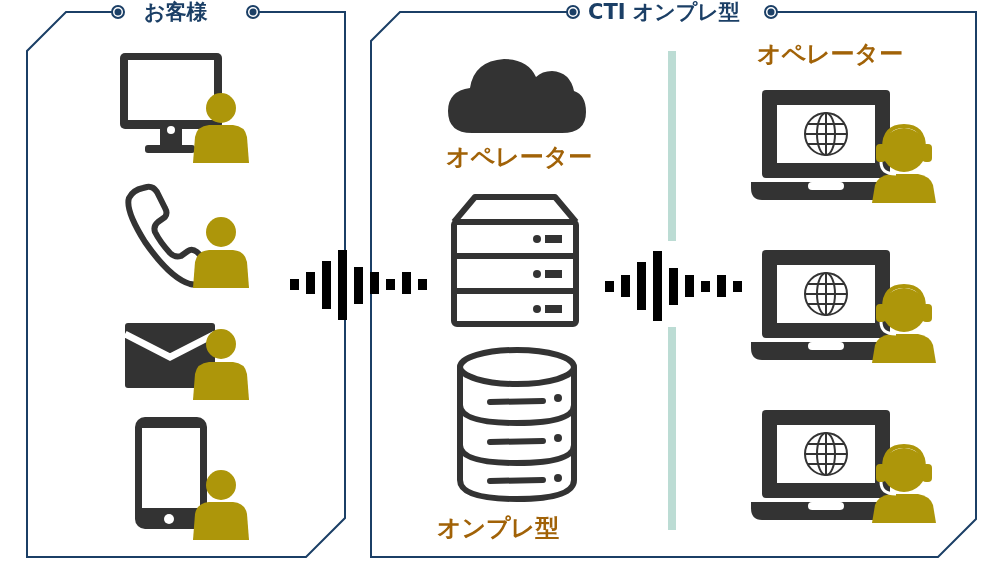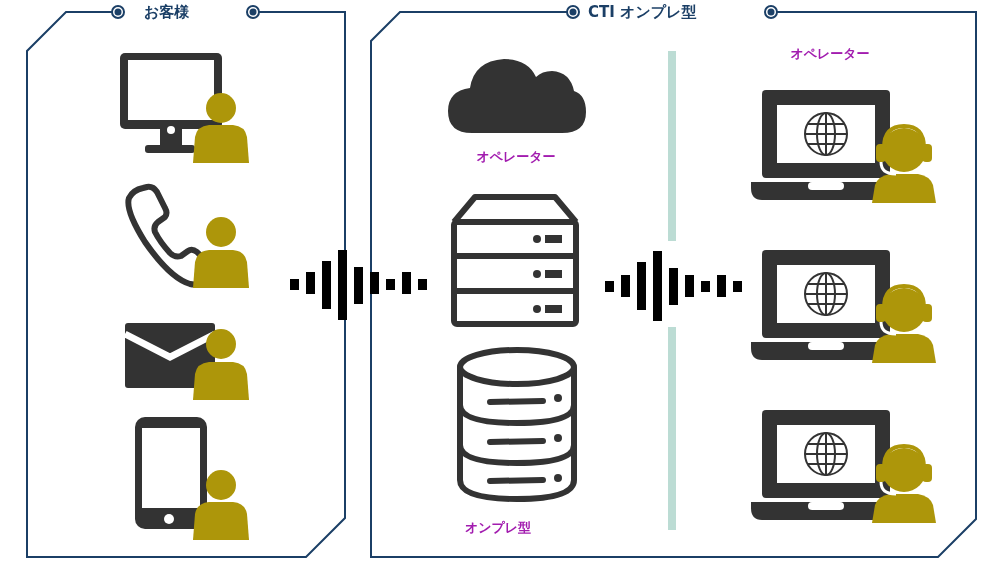--- a/index.html
+++ b/index.html
@@ -1,20 +1,20 @@
 <!DOCTYPE html>
 <html><head>
 <meta charset="utf-8">
 <style>
   html,body{margin:0;padding:0;background:#fff;}
   body{width:1000px;height:561px;position:relative;overflow:hidden;font-family:"DejaVu Sans",sans-serif;}
   .abs{position:absolute;}
   svg{display:block;}
-  .frame-title{position:absolute;font-weight:bold;color:#1b3f66;font-size:15px;line-height:22px;white-space:nowrap;background:#fff;padding:0 6px;}
-  .lbl{position:absolute;font-weight:bold;color:#a21caf;font-size:13px;line-height:22px;white-space:nowrap;text-align:center;}
+  .frame-title{position:absolute;font-weight:bold;color:#1b3f66;font-size:21px;line-height:22px;white-space:nowrap;background:#fff;padding:0 6px;}
+  .lbl{position:absolute;font-weight:bold;color:#a16207;font-size:24px;line-height:22px;white-space:nowrap;text-align:center;}
 </style>
 </head>
 <body>
 
 <svg class="abs" style="left:0;top:0" width="1000" height="561">
   <g fill="none" stroke="#1b3f66" stroke-width="2">
 
     <polyline points="112,12 66,12 27,51 27,557 306,557 345,518 345,12 258,12"></polyline>
 
     <polyline points="567,12 400,12 371,41 371,557 938,557 976,519 976,12 777,12"></polyline>

